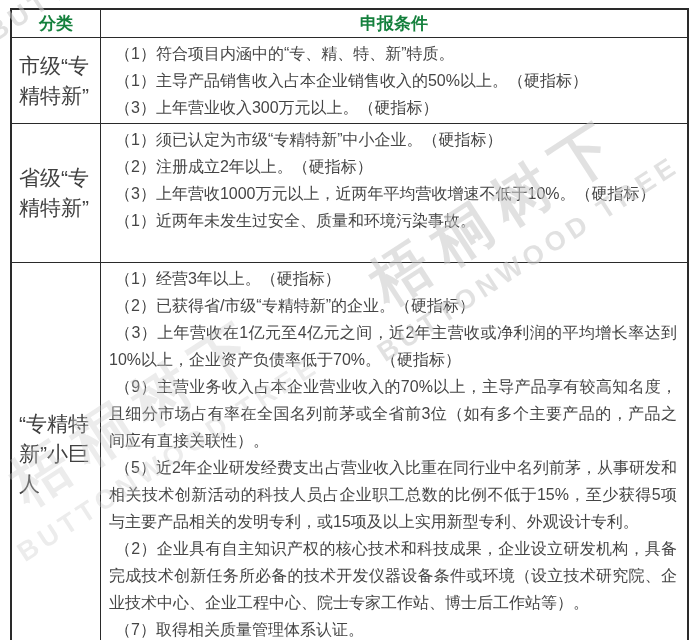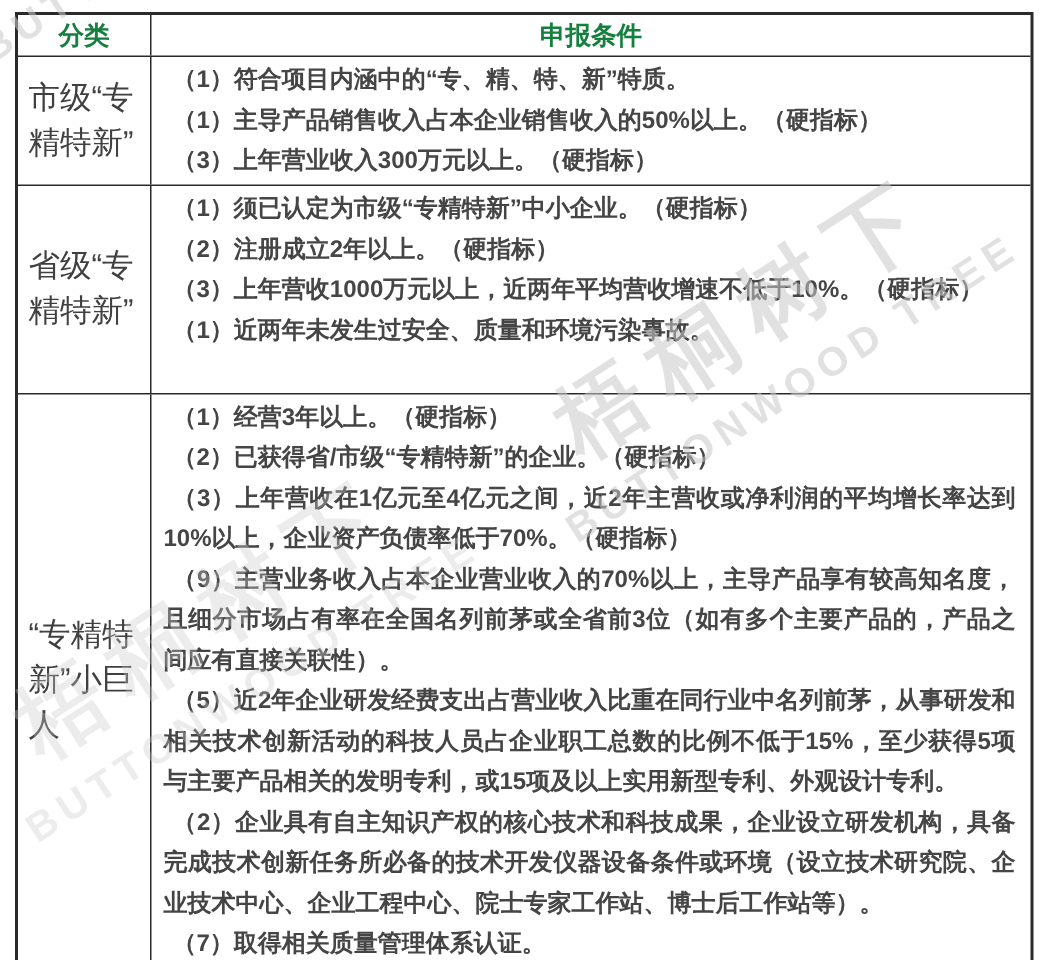--- a/index.html
+++ b/index.html
@@ -38,21 +38,21 @@
   .tr { display: flex; border-bottom: 1px solid #2a2a2a; }
   .tr:last-child { border-bottom: none; }
   .td-cat {
     flex: 0 0 89px;
     border-right: 1px solid #2a2a2a;
     display: flex; align-items: center;
     padding: 4px 7px;
     font-size: 21px; line-height: 30px;
     color: #404040;
   }
-  .td-cond { flex: 1 1 auto; padding: 2px 10px 2px 8px; font-weight: bold; }
+  .td-cond { flex: 1 1 auto; padding: 2px 10px 2px 8px; }
   .td-cond p {
     margin: 0; padding: 0;
     font-size: 16px; line-height: 27px;
     color: #454545;
     text-indent: 6px;
     text-align: justify;
   }
   .tr-head { min-height: 27px; }
   .tr-head .td-cat, .tr-head .td-cond {
     align-items: center; justify-content: center;

